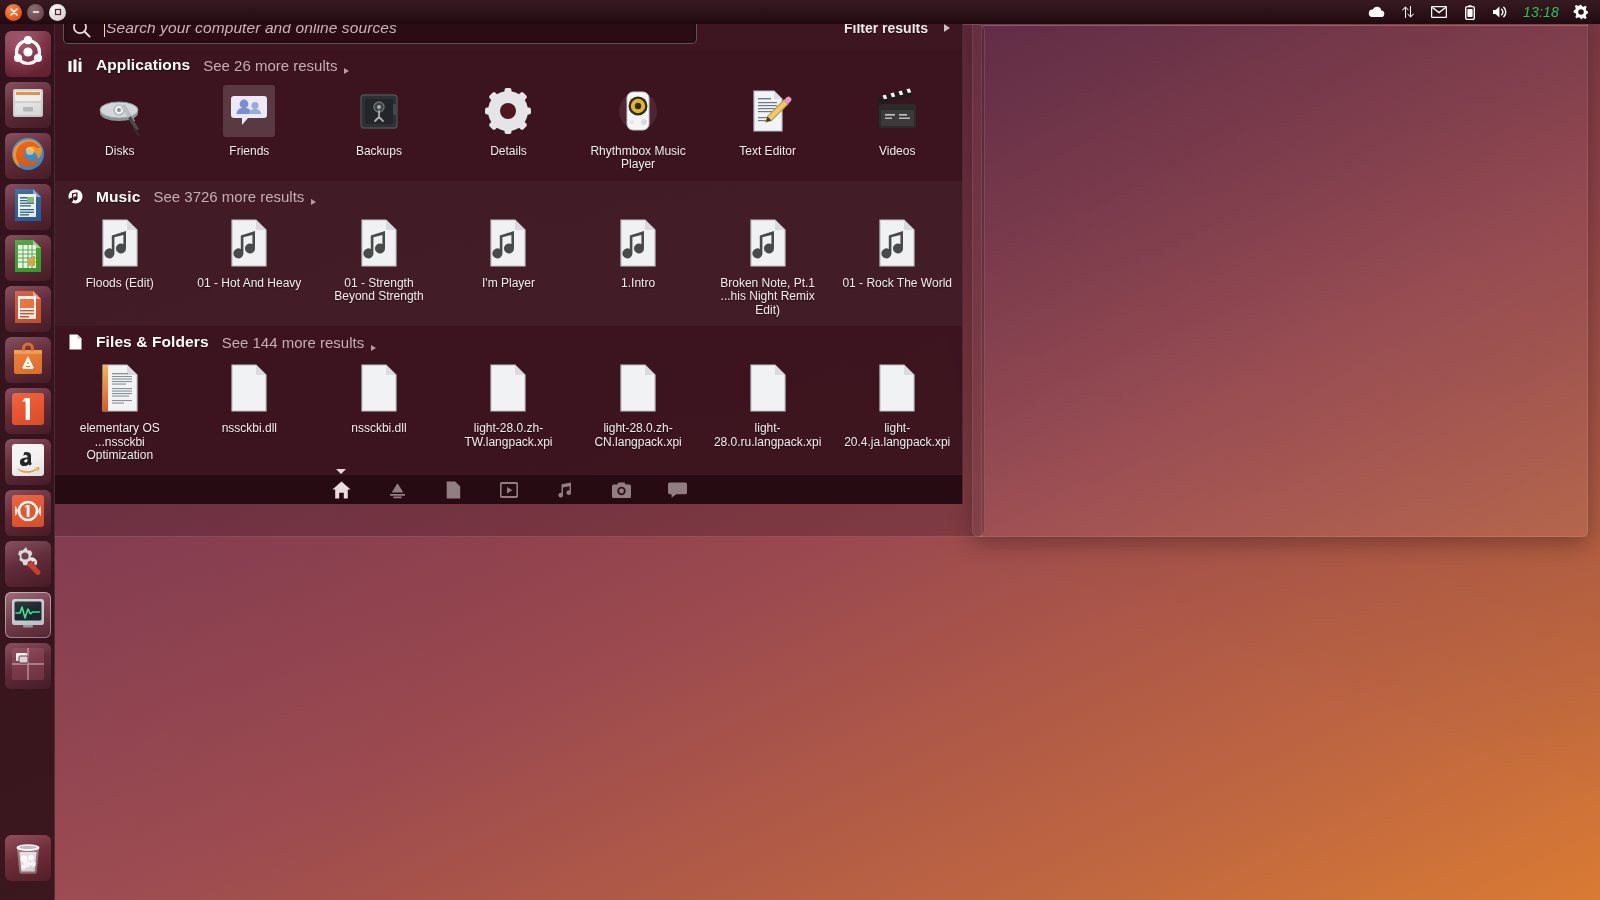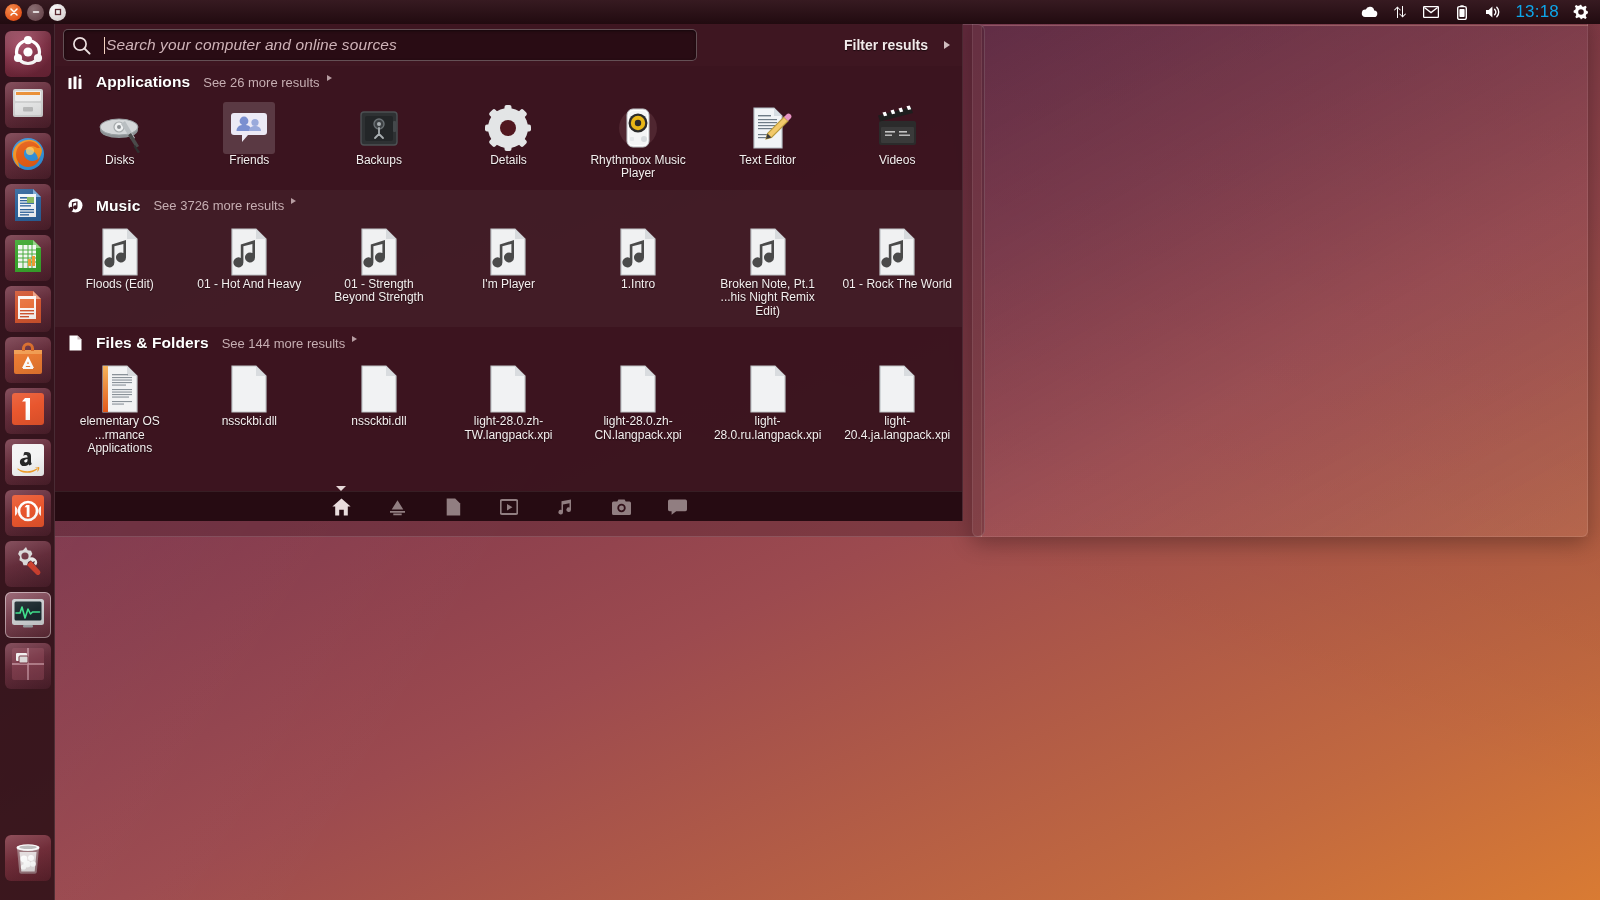--- a/index.html
+++ b/index.html
@@ -34,21 +34,21 @@
   .wbtn { width: 17px; height: 17px; border-radius: 50%; display:flex; align-items:center; justify-content:center;
           font-size: 10px; color: #f4e9e4; font-weight: bold; line-height: 1; }
   .wbtn.close { background: radial-gradient(circle at 35% 30%, #f58b4c, #e2541b 70%); }
   .wbtn.min   { background: radial-gradient(circle at 35% 30%, #8a6e72, #6b4a50 70%); }
   .wbtn.max   { background: radial-gradient(circle at 35% 30%, #fdfdfd, #d8d2d2 75%); color:#5b2a32;}
   .wbtn svg { display:block; }
 
   #tray { margin-left: auto; display: flex; align-items: center; gap: 13px; padding-right: 10px; z-index:2;}
   #tray .ticon { width: 18px; height: 16px; display:flex; align-items:center; justify-content:center; }
   #tray svg { display: block; fill: #ffffff; }
-  #clock { color: #0ea5e9; font-size: 17px; letter-spacing:0.2px; }
+  #clock { color: #22c55e; font-size: 14px; letter-spacing:0.2px;font-style:italic; }
 
   
   #launcher {
     position: absolute; top: 24px; left: 0; width: 55px; height: 876px;
     background: rgba(38,12,18,0.82);
     z-index: 30;
     padding-top: 4px;
   }
   #launcher::after{
     content:""; position:absolute; top:0; right:0; width:1px; height:100%;
@@ -83,21 +83,21 @@
   #dash-frame {
     position: absolute; top: 24px; left: 55px;
     width: 930px; height: 513px;
     background: rgba(70,30,42,0.34);
     border-radius: 0 7px 7px 0;
     border: 1px solid rgba(255,255,255,0.14);
     border-left: none;
     z-index: 20;
   }
   #dash {
-    position: absolute; top: 24px; left: 55px;
+    position: absolute; top: 7px; left: 55px;
     width: 908px; height: 497px;
     background: rgba(58,20,30,0.965);
     overflow: hidden;
     z-index: 21;
     border-right: 1px solid rgba(255,255,255,0.09);
   }
   #dash-top {
     height: 42px; position: relative;
     display: flex; align-items: center;
     background: rgba(66,24,35,0.55);
@@ -129,29 +129,29 @@
 
   .section { position: relative; }
   .section.alt { background: rgba(255,255,255,0.035); }
   .sec-head {
     display: flex; align-items: center; gap: 13px;
     padding: 7px 0 5px 12px;
   }
   .sec-head .sec-ico { width: 16px; height: 16px; display:flex;align-items:center;justify-content:center; }
   .sec-title { color: #ffffff; font-size: 15.5px; font-weight: bold; letter-spacing:0.1px;
                text-shadow: 0 1px 1px rgba(0,0,0,0.55); }
-  .sec-more { color: #c6aeb2; font-size: 13px; display:flex; align-items:flex-start; gap:7px; }
+  .sec-more { color: #c6aeb2; font-size: 15px; display:flex; align-items:flex-end; gap:7px; }
   .tri-small { width:0;height:0;border-top:3.5px solid transparent;border-bottom:3.5px solid transparent;border-left:5px solid #b79da2;}
 
   .grid { display: grid; grid-template-columns: repeat(7, 1fr); }
   .cell { display: flex; flex-direction: column; align-items: center; padding: 6px 4px 9px 4px; }
   .cell .art { width: 52px; height: 52px; display:flex;align-items:center;justify-content:center; position:relative; }
   .cell.selected .art { background: rgba(255,255,255,0.16); border-radius: 3px; }
   .cell .lbl {
-    margin-top: 0; color: #f4eeee; font-size: 12px; text-align: center; line-height: 1.12;
+    margin-top: 8px; color: #f4eeee; font-size: 12px; text-align: center; line-height: 1.12;
     text-shadow: 0 1px 1px rgba(0,0,0,0.6); max-width: 112px;
   }
   .cell .art svg, .cell .art > div { display:block; }
 
   
   #lensbar {
     position: absolute; bottom: 0; left: 0; width: 908px; height: 30px;
     background: rgba(30,9,14,0.72);
     border-top: 1px solid rgba(255,255,255,0.08);
     display: flex; align-items: center; justify-content: center; gap: 32px;
@@ -712,21 +712,21 @@
                   <rect x="16" y="21.5" width="14" height="1.1"></rect>
                   <rect x="16" y="26" width="20" height="1.1"></rect>
                   <rect x="16" y="28.5" width="20" height="1.1"></rect>
                   <rect x="16" y="31" width="20" height="1.1"></rect>
                   <rect x="16" y="33.5" width="17" height="1.1"></rect>
                   <rect x="16" y="38" width="20" height="1.1"></rect>
                   <rect x="16" y="40.5" width="12" height="1.1"></rect>
                 </g>
               </svg>
             </span>
-            <span class="lbl">elementary OS ...rmance Applications</span>
+            <span class="lbl">elementary OS ...nssckbi Optimization</span>
           </div>
           <div class="cell">
             <span class="art">
               <svg width="48" height="52" viewBox="0 0 48 52">
                 <path d="M7 3h24l10 10v36H7z" fill="#f1f2f3" stroke="#bfc3c6" stroke-width="1.2"></path>
                 <path d="M31 3l10 10H31z" fill="#d9dcdf"></path>
               </svg>
             </span>
             <span class="lbl">nssckbi.dll</span>
           </div>

